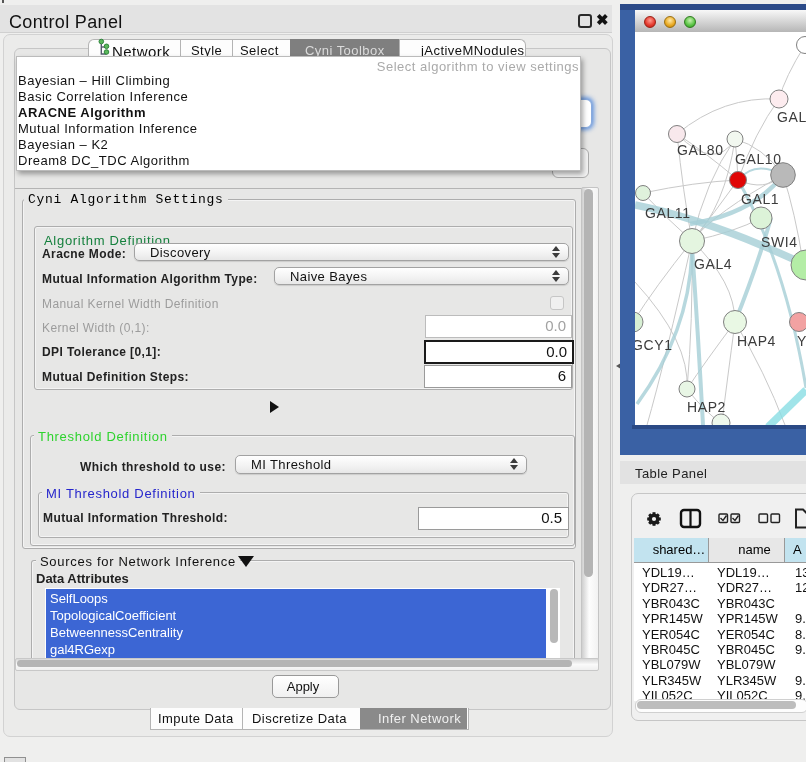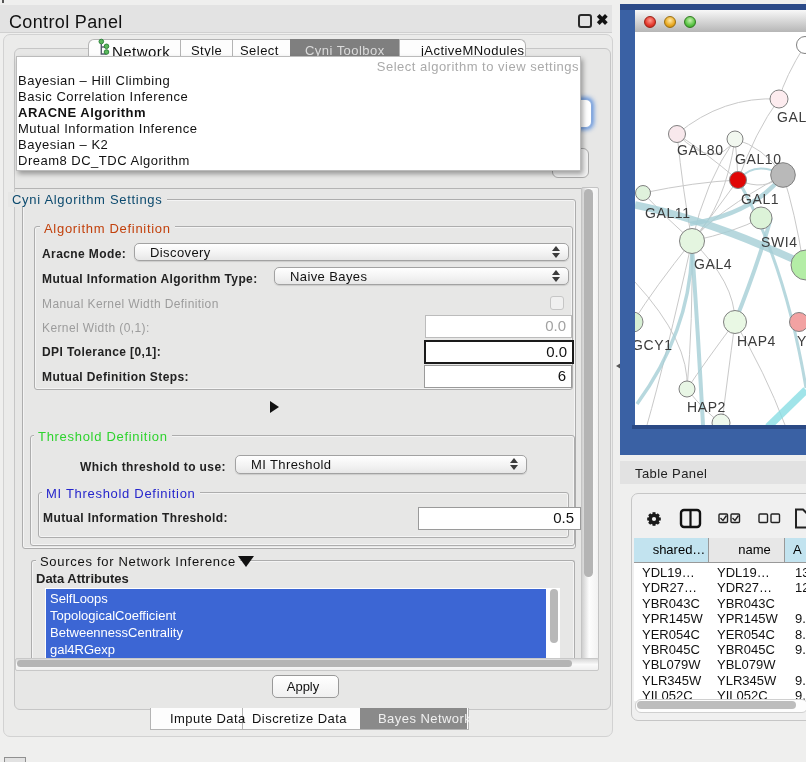--- a/index.html
+++ b/index.html
@@ -62,24 +62,24 @@
     <div class="abs" style="left:305px;top:43px;font-size:13px;color:#dcdcdc;letter-spacing:0.45px;">Cyni Toolbox</div>
     <div class="abs" style="left:409px;top:43px;font-size:13px;color:#111;letter-spacing:0.45px;padding-left:12px;">jActiveMNodules</div>
   </div>
 
   <div class="abs" style="left:562px;top:99px;width:28px;height:27px;border-radius:6px;background:#fff;border:1px solid #88aadd;box-shadow:0 0 4px 2px rgba(70,130,220,.8);"></div>
   <div class="abs" style="left:552px;top:148px;width:35px;height:28px;border-radius:6px;background:#f2f2f2;border:1px solid #aaa;"></div>
 
   <div class="abs" style="left:15px;top:188px;width:583px;height:1px;background:#b4b4b4;"></div>
 
   <div class="group" style="left:22px;top:199px;width:552px;height:348px;"></div>
-  <div class="gtitle" style="left:8px;top:192px;color:#0c4a6e;">Cyni Algorithm Settings</div>
+  <div class="gtitle" style="left:24px;top:192px;color:#000000;font-family:Liberation Mono, monospace;">Cyni Algorithm Settings</div>
 
   <div class="group" style="left:34px;top:226px;width:537px;height:162px;"></div>
-  <div class="gtitle" style="left:40px;top:221px;color:#c2410c;">Algorithm Definition</div>
+  <div class="gtitle" style="left:40px;top:233px;color:#15803d;">Algorithm Definition</div>
 
   <div class="abs lbl" style="left:42px;top:247px;">Aracne Mode:</div>
   <div class="combo" style="left:134px;top:243px;width:433px;height:16px;">
     <span class="ctext">Discovery</span>
       <span class="spin"></span>
   </div>
 
   <div class="abs lbl" style="left:42px;top:272px;">Mutual Information Algorithm Type:</div>
   <div class="combo" style="left:274px;top:267px;width:293px;height:16px;">
     <span class="ctext">Naive Bayes</span>
@@ -105,21 +105,21 @@
 
   <div class="abs lbl" style="left:80px;top:460px;">Which threshold to use:</div>
   <div class="combo" style="left:235px;top:455px;width:290px;height:17px;">
     <span class="ctext">MI Threshold</span>
       <span class="spin"></span>
   </div>
 
   <div class="group" style="left:38px;top:492px;width:529px;height:44px;"></div>
   <div class="gtitle" style="left:42px;top:486px;color:#2626cc;">MI Threshold Definition</div>
   <div class="abs lbl" style="left:43px;top:511px;">Mutual Information Threshold:</div>
-  <div class="field" style="left:418px;top:507px;width:143px;height:20px;border:1px solid #9a9a9a;padding:1px 6px 0 12px;">0.5</div>
+  <div class="field" style="left:418px;top:507px;width:143px;height:20px;border:1px solid #9a9a9a;padding:1px 6px 0 0;">0.5</div>
 
   <div class="group" style="left:31px;top:560px;width:542px;height:98px;border-bottom:none;border-radius:3px 3px 0 0;"></div>
   <div class="gtitle" style="left:36px;top:554px;color:#111;">Sources for Network Inference</div>
   <div class="abs" style="left:238px;top:556px;width:0;height:0;border-left:8.5px solid transparent;border-right:8.5px solid transparent;border-top:11px solid #111;"></div>
   <div class="abs lbl" style="left:36px;top:571px;font-size:13px;letter-spacing:0;">Data Attributes</div>
 
   <div class="abs" style="left:45px;top:588px;width:515px;height:70px;background:#fff;"></div>
   <div class="abs" style="left:46px;top:589px;width:500px;height:69px;background:#3c66d4;"></div>
   <div class="abs" style="left:50px;top:590px;font-size:13px;color:#fff;line-height:17px;">SelfLoops<br>TopologicalCoefficient<br>BetweennessCentrality<br>gal4RGexp</div>
   <div class="abs" style="left:550px;top:589px;width:8px;height:54px;background:#b8b8b8;border-radius:4px;"></div>
@@ -128,23 +128,23 @@
   <div class="abs" style="left:584px;top:189px;width:9px;height:388px;background:#b4b4b4;border-radius:5px;"></div>
 
   <div class="abs" style="left:15px;top:658px;width:582px;height:11px;background:linear-gradient(#d8d8d8,#fafafa 50%,#efefef);border:1px solid #c8c8c8;border-radius:2px;"></div>
   <div class="abs" style="left:17px;top:660px;width:555px;height:7px;background:#b4b4b4;border-radius:4px;"></div>
 
   <div class="abs" style="left:272px;top:675px;width:65px;height:21px;background:linear-gradient(#ffffff,#f0f0f0);border:1px solid #999;border-radius:5px;text-align:center;font-size:13px;color:#111;line-height:21px;text-indent:-5px;">Apply</div>
 
   <div class="abs" style="left:150px;top:708px;width:317px;height:21px;background:#fdfdfd;border:1px solid #b4b4b4;border-top:none;border-radius:0 0 0 0;"></div>
   <div class="abs" style="left:242px;top:708px;width:1px;height:21px;background:#b4b4b4;"></div>
   <div class="abs" style="left:360px;top:708px;width:107px;height:21px;background:#8a8a8a;"></div>
-  <div class="abs" style="left:158px;top:711px;font-size:13px;color:#111;letter-spacing:0.45px;margin-left:12px;">Impute Data</div>
+  <div class="abs" style="left:158px;top:711px;font-size:13px;color:#111;letter-spacing:0.45px;">Impute Data</div>
   <div class="abs" style="left:252px;top:711px;font-size:13px;color:#111;letter-spacing:0.45px;">Discretize Data</div>
-  <div class="abs" style="left:378px;top:711px;font-size:13px;color:#f0f0f0;letter-spacing:0.45px;">Bayes Network</div>
+  <div class="abs" style="left:378px;top:711px;font-size:13px;color:#f0f0f0;letter-spacing:0.45px;">Infer Network</div>
 
   <div class="abs" style="left:616px;top:363px;width:0;height:0;border-top:3px solid transparent;border-bottom:3px solid transparent;border-right:5px solid #555;"></div>
 
   <div class="abs" style="left:4px;top:757px;width:20px;height:10px;background:#e2e2e2;border:1px solid #909090;"></div>
 
   <div class="abs" style="left:16px;top:56px;width:563px;height:113px;background:#fff;border:1px solid #bbb;box-shadow:2px 3px 5px rgba(0,0,0,.35);z-index:50;"></div>
   <div class="abs" style="left:16px;top:59px;width:563px;text-align:right;font-size:13px;color:#aaa;letter-spacing:0.5px;z-index:51;">Select algorithm to view settings</div>
   <div class="abs" style="left:18px;top:73px;font-size:13px;color:#111;line-height:16px;letter-spacing:0.5px;z-index:51;">Bayesian – Hill Climbing<br>Basic Correlation Inference<br><span class="b">ARACNE Algorithm</span><br>Mutual Information Inference<br>Bayesian – K2<br>Dream8 DC_TDC Algorithm</div>
 
   <div class="abs" style="left:620px;top:4px;width:186px;height:451px;background:#3a61a4;"></div>

